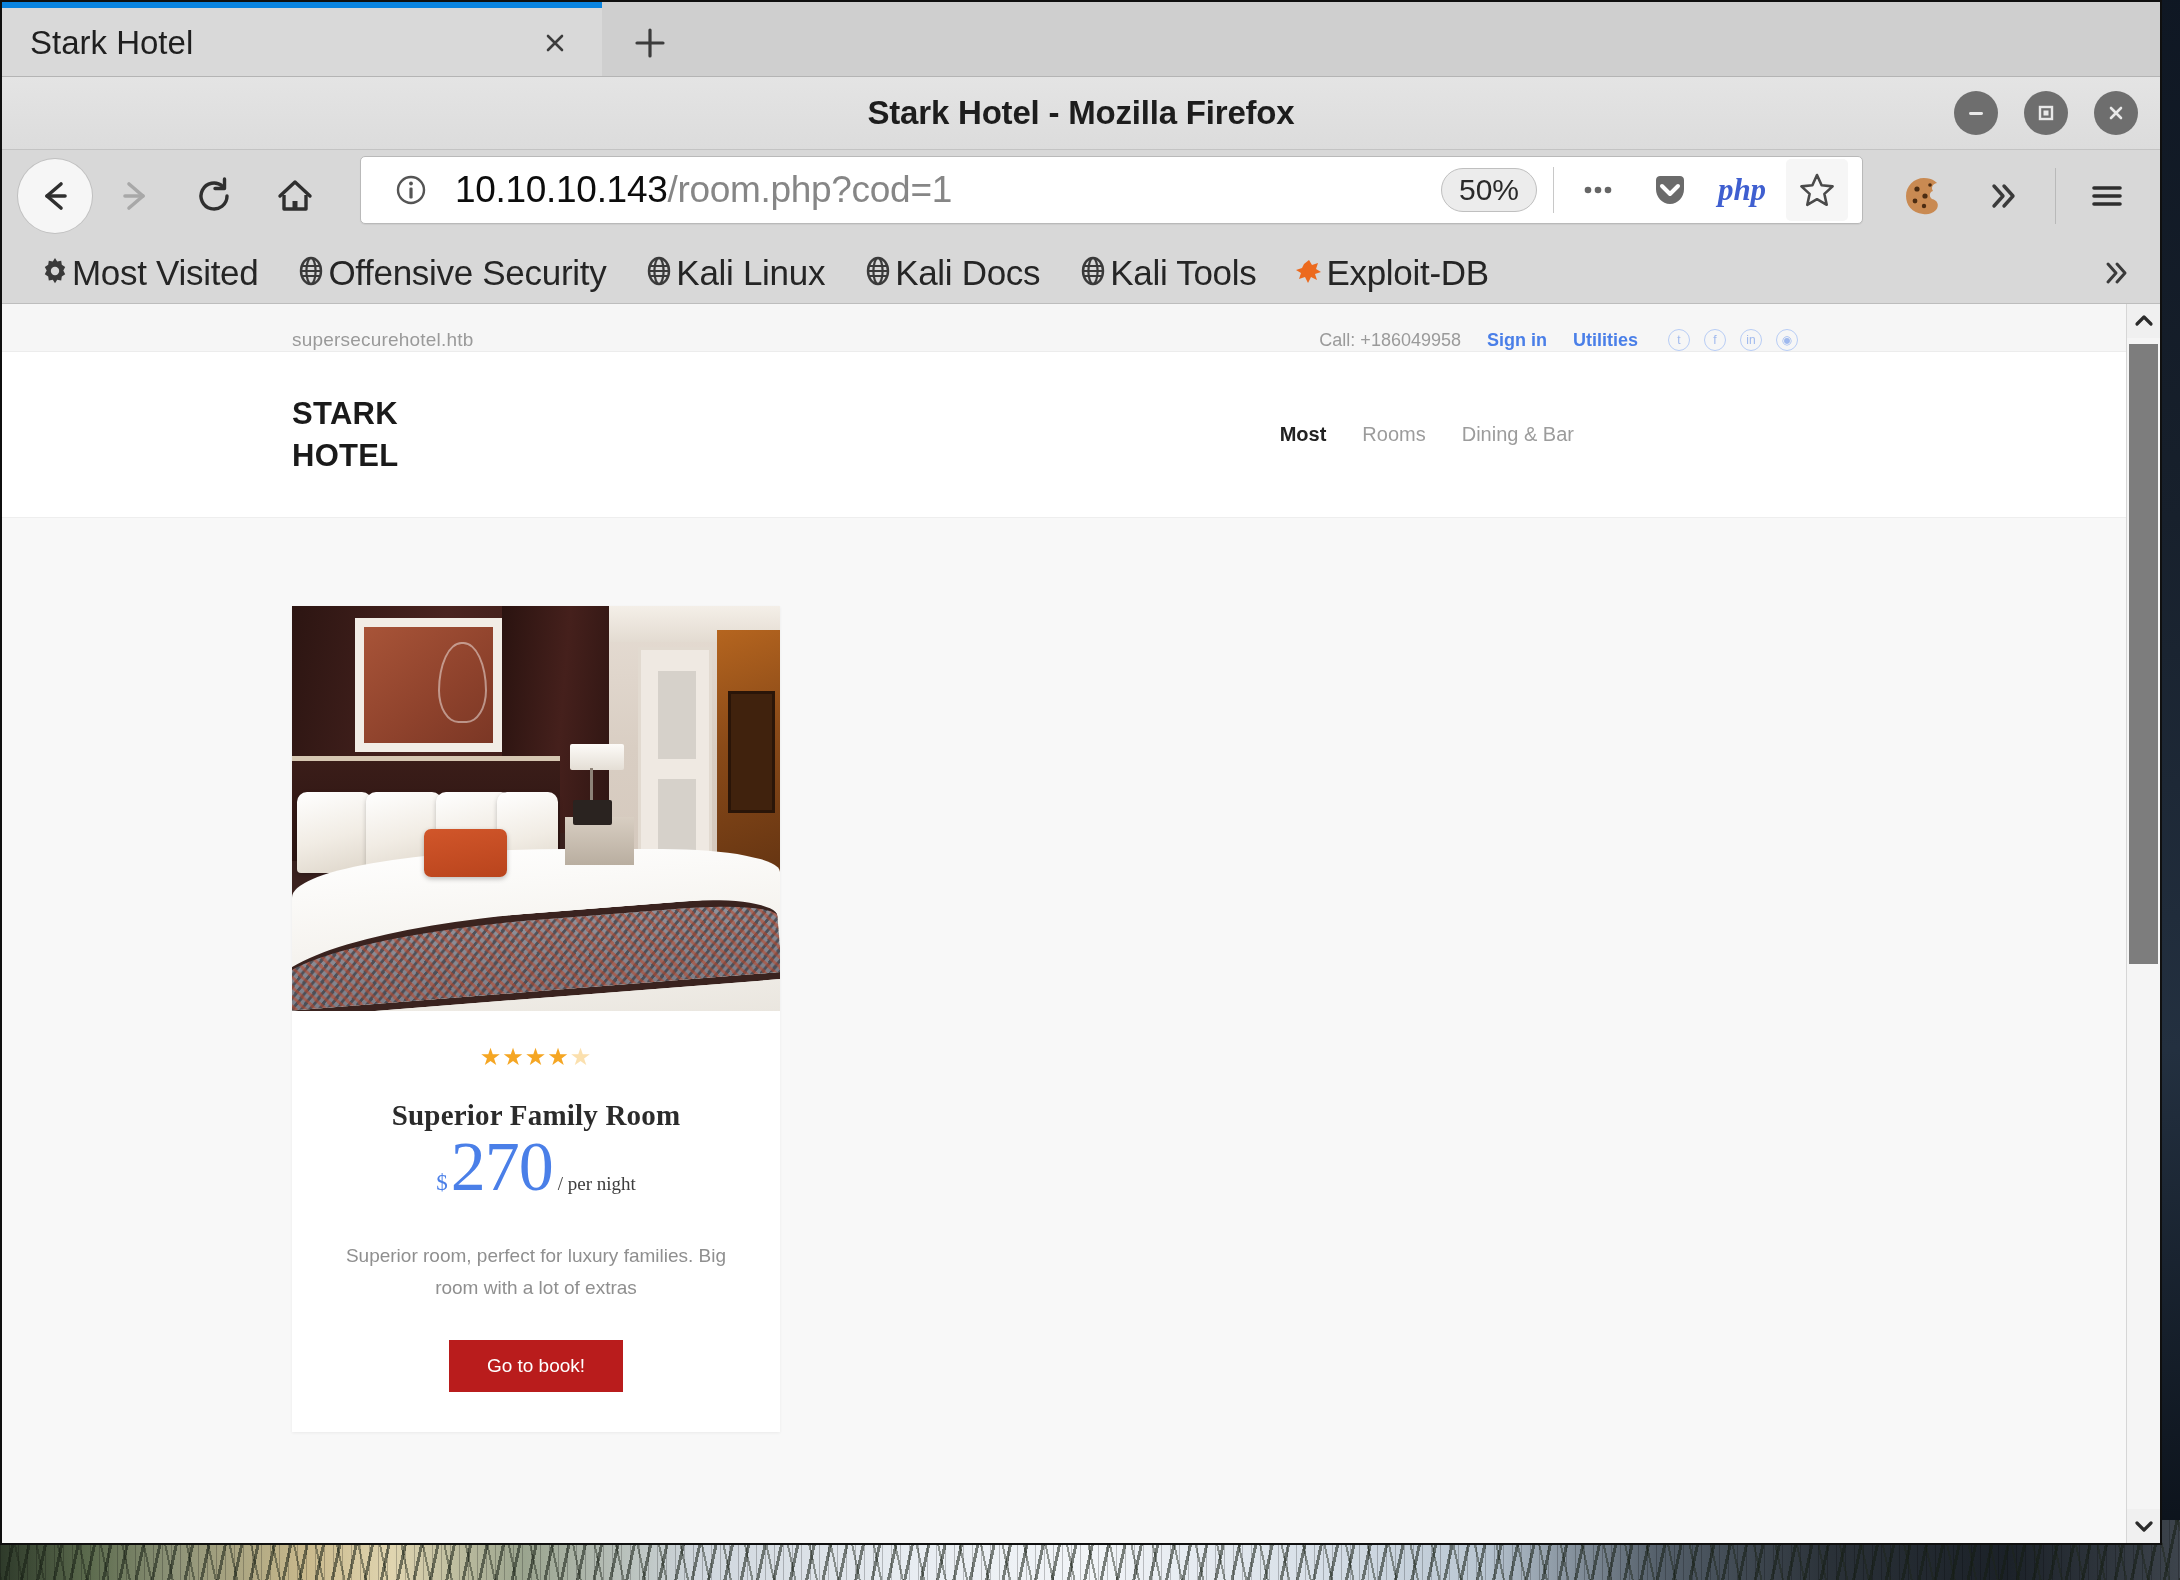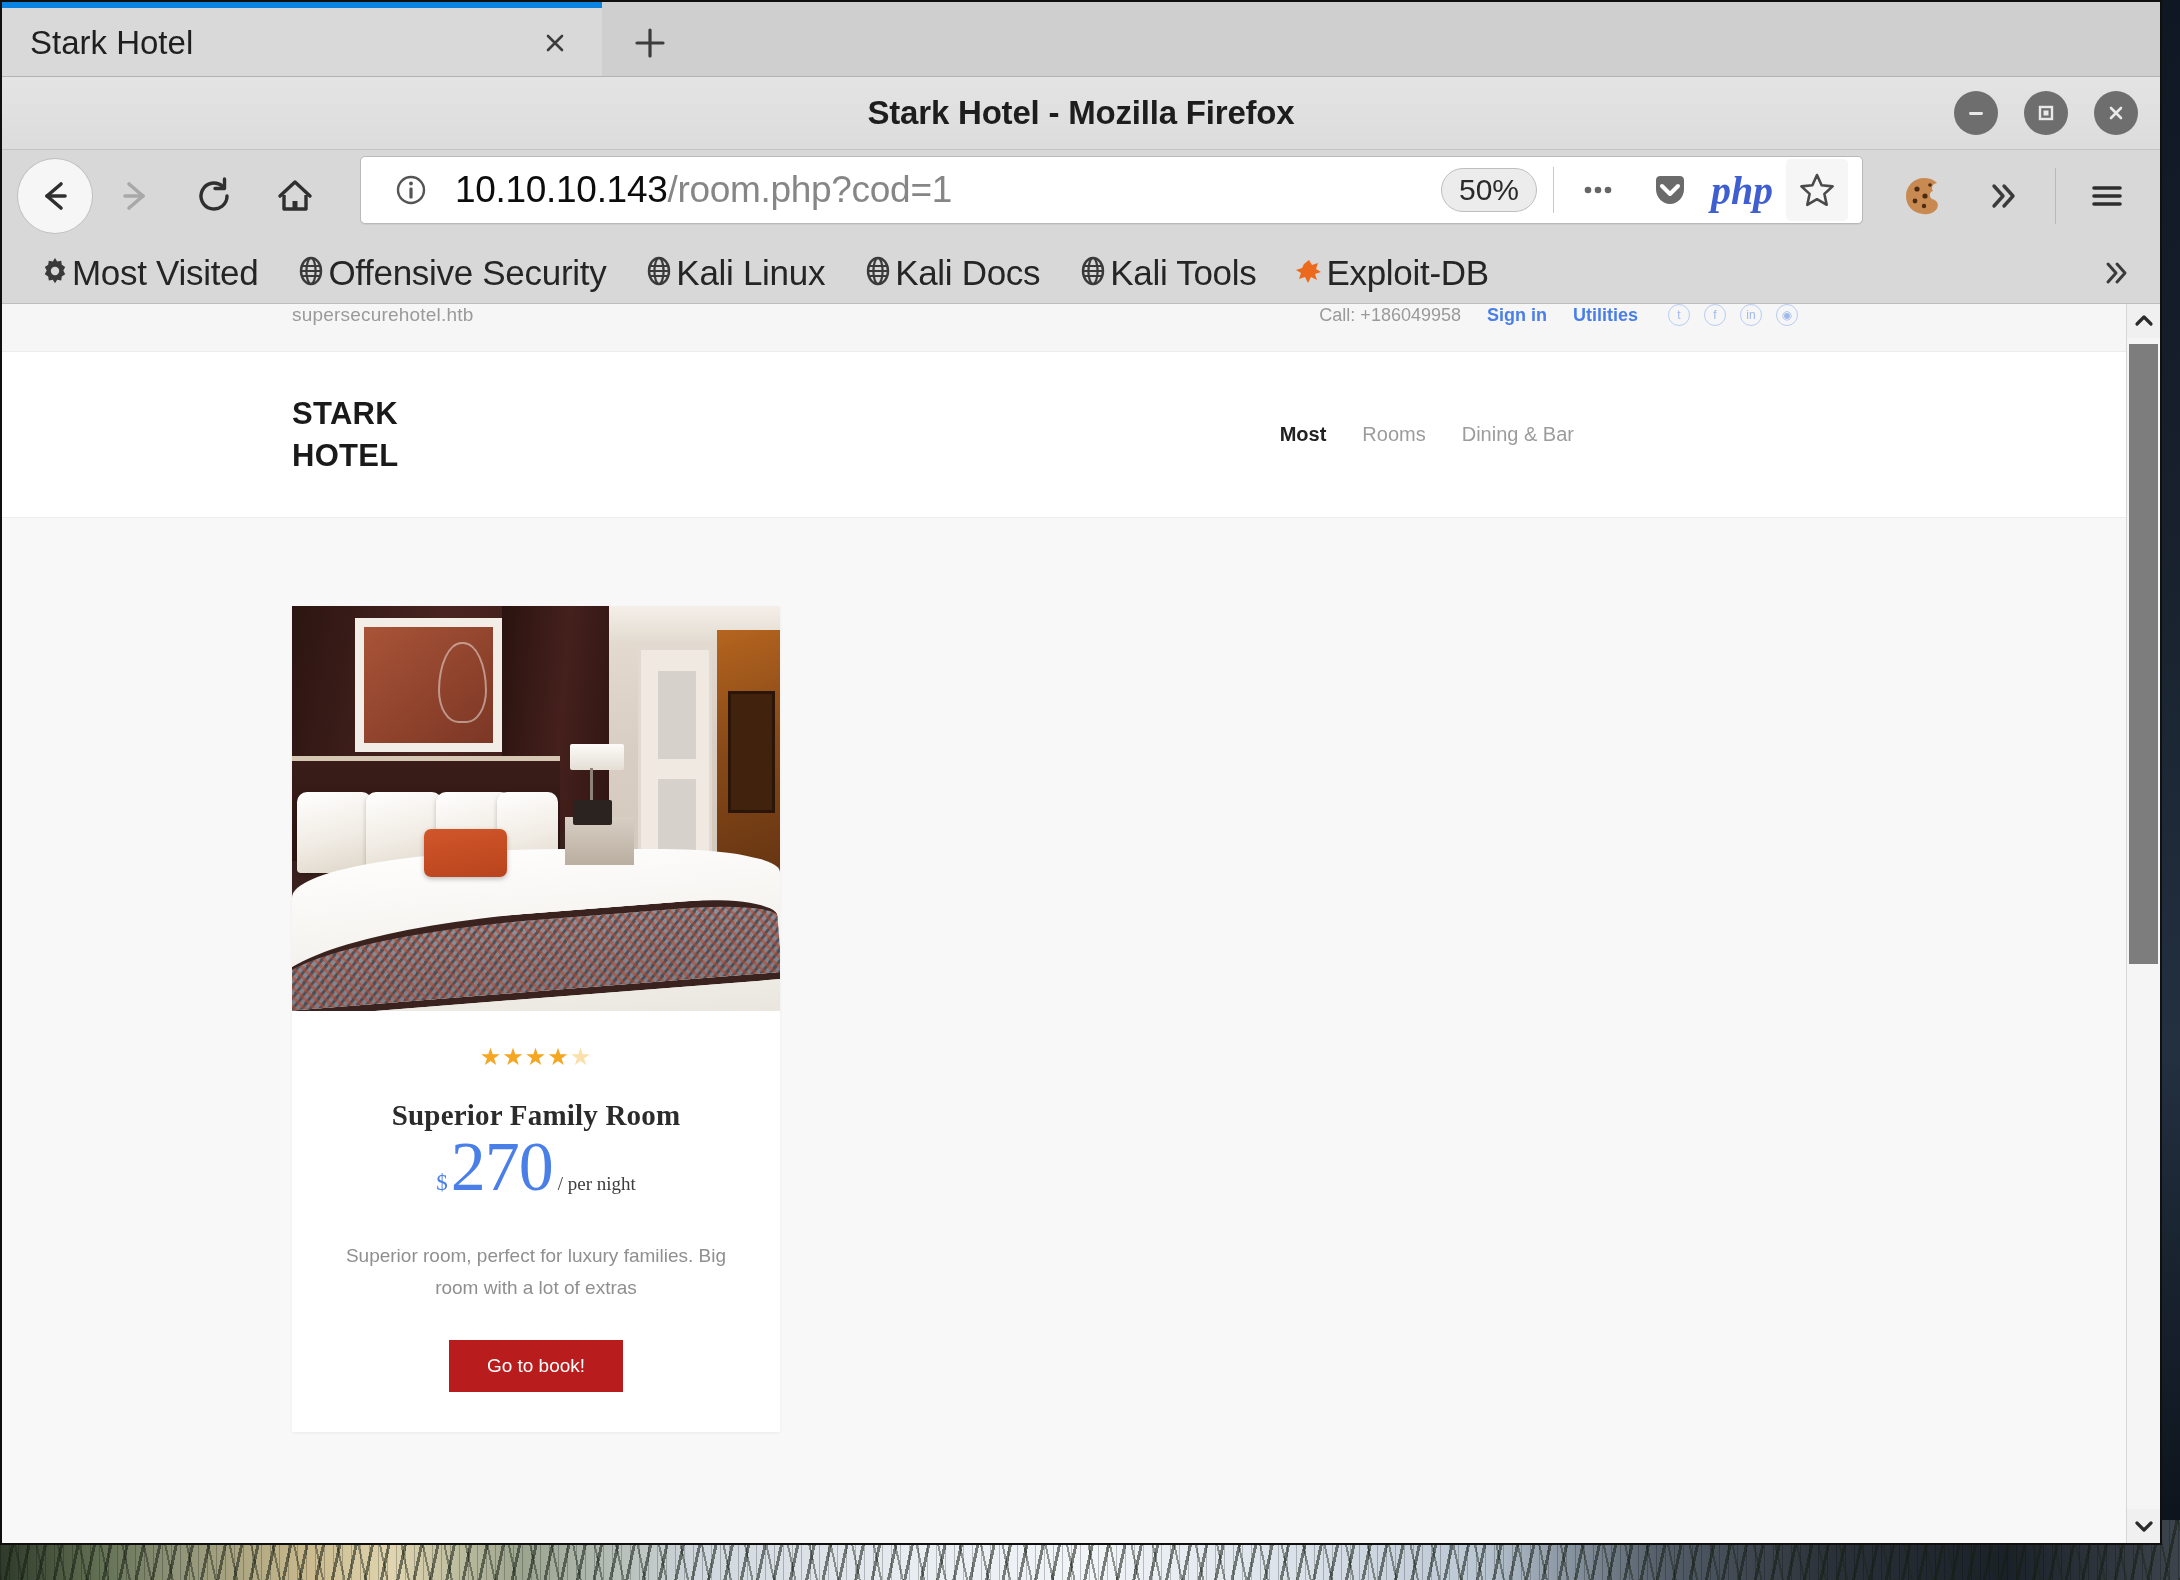--- a/index.html
+++ b/index.html
@@ -245,21 +245,21 @@
     overflow: hidden;
     position: relative;
   }
 
   
   #site-topbar {
     height: 48px;
     background: #f6f6f6;
     border-bottom: 1px solid #ececec;
     display: flex;
-    align-items: flex-start;
+    align-items: flex-end;
     padding: 0 58px 0 290px;
   }
   #site-domain { font-size: 19px; color: #9a9a9a; letter-spacing: 0.2px; }
   #topbar-right {
     margin-left: auto;
     display: flex;
     align-items: center;
     gap: 26px;
     padding-right: 270px;
   }
@@ -598,21 +598,21 @@
             <circle cx="31" cy="21" r="3.3" fill="#666"></circle>
           </svg>
       </span>
       <span class="url-icon">
         <svg width="42" height="42" viewBox="0 0 42 42">
             <path d="M7 11 C7 8.5 9 7 11 7 L31 7 C33 7 35 8.5 35 11 L35 20 C35 28 29 35 21 35 C13 35 7 28 7 20 Z" fill="#6b6b6b"></path>
             <path d="M13 17 L21 25 L29 17" fill="none" stroke="#ffffff" stroke-width="4" stroke-linecap="round" stroke-linejoin="round"></path>
           </svg>
       </span>
       <span class="url-icon">
-        <span style="font-family:'Liberation Serif',serif;font-style:italic;font-weight:bold;font-size:40px;color:#3f5fd0;">php</span>
+        <span style="font-family:'Liberation Serif',serif;font-style:italic;font-weight:bold;font-size:31px;color:#3f5fd0;">php</span>
       </span>
       <span id="star-button">
         <svg width="40" height="40" viewBox="0 0 40 40">
             <path d="M20 5 L24.6 15.2 L35.6 16.4 L27.4 23.9 L29.7 34.8 L20 29.2 L10.3 34.8 L12.6 23.9 L4.4 16.4 L15.4 15.2 Z" fill="none" stroke="#4a4a4a" stroke-width="2.6" stroke-linejoin="round"></path>
           </svg>
       </span>
     </div>
 
     <div class="toolbar-icon">
       <svg width="48" height="48" viewBox="0 0 48 48">

